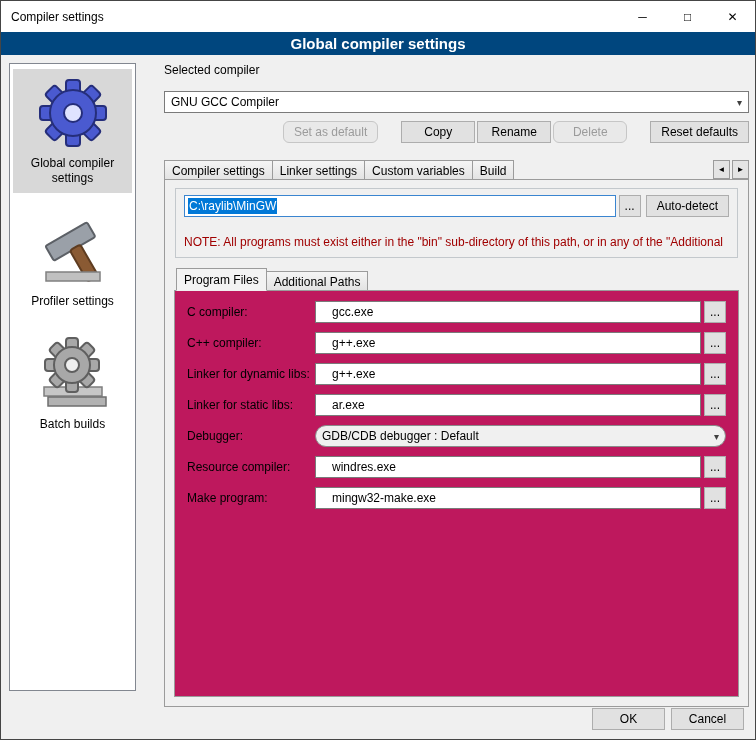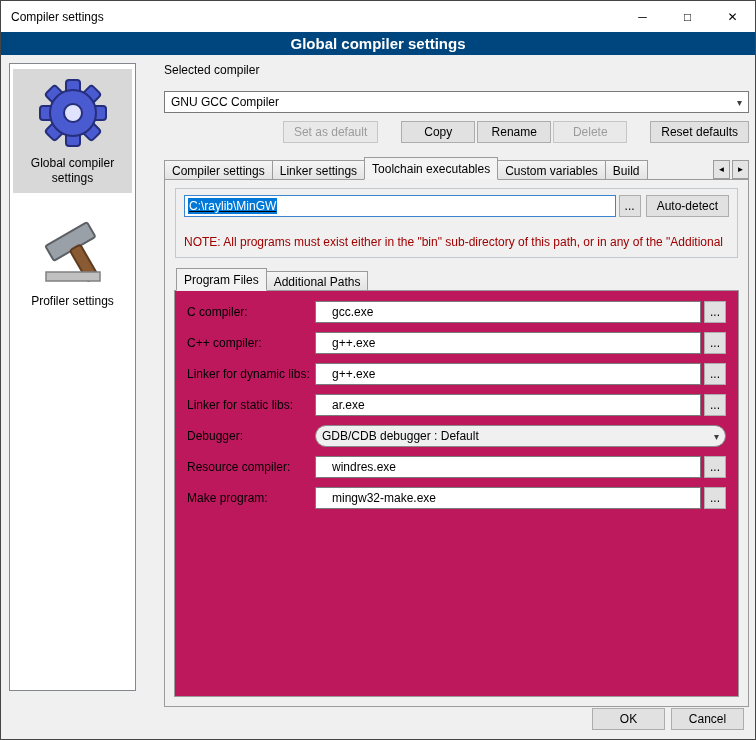--- a/index.html
+++ b/index.html
@@ -39,21 +39,21 @@
            align-items:center; padding:0 6px; cursor:default; }
   .combo .combo-arrow { margin-left:auto; font-size:10px; color:#404040; padding-left:6px; }
   .combo.main-combo { margin:14px 8px 0 10px; }
   .combo.gray { background:#f0f0f0; border-color:#8a8a8a; }
 
   .btn { height:22px; min-width:74px; padding:0 10px; background:#e1e1e1;
          border:1px solid #adadad; font-family:"Liberation Sans", sans-serif;
          font-size:12px; cursor:default; }
   .btn.disabled { color:#9b9b9b; background:#e9e9e9; border-color:#c6c6c6; }
   .btn-row { display:flex; justify-content:flex-end; margin:8px 8px 0 0; gap:2px; }
-  .mr-gap { margin-right:21px; }
+  .mr-gap { margin-right:21px;border-radius:6px; }
 
   
   .tabstrip { display:flex; align-items:flex-end; height:23px;
               margin:14px 8px -1px 10px; position:relative; z-index:5;
               white-space:nowrap; overflow:hidden; }
   .tabstrip.inner { margin:10px 0 -1px 2px; z-index:3; }
   .tab { height:20px; line-height:18px; padding:1px 7px 0; border:1px solid #9b9b9b;
          background:linear-gradient(#f5f5f5,#e3e3e3); margin-right:-1px; cursor:default; }
   .tab.active { height:23px; line-height:21px; background:#f3f3f3;
                 border-bottom:1px solid #f0f0f0; position:relative; z-index:6; }
@@ -66,21 +66,21 @@
   .panel { margin:0 8px 0 10px; border:1px solid #9b9b9b; background:#f0f0f0;
            height:528px; padding:6px 9px 9px; display:flex; flex-direction:column;
            position:relative; z-index:1; }
 
   .groupbox { border:1px solid #c3c8cc; margin:2px 1px 0; padding:6px 8px 8px;
               background:#f0f0f0; }
   .groupbox legend { padding:0 3px; font-size:12px; }
   .dir-row { display:flex; align-items:center; height:22px; }
   .dir-input { flex:1; height:22px; border:1px solid #3a85d0; background:#fff;
                display:flex; align-items:center; padding:0 3px; overflow:hidden;
-               cursor:text;text-decoration:underline; }
+               cursor:text; }
   .dir-input .sel { background:var(--selection-bg,#0078d7); color:#fff; padding:1px 1px; }
   .browse-btn { min-width:22px; width:22px; padding:0; margin-left:3px; flex:none; }
   .autodetect-btn { margin-left:5px; flex:none; min-width:78px; }
   .note { color:var(--note-red,#a00000); margin-top:18px; white-space:nowrap; overflow:hidden; }
 
   .inner-panel { flex:1; border:1px solid #9b9b9b; background:#be185d;
                  padding:10px 12px; overflow:hidden; }
   .field-row { display:flex; align-items:center; margin-bottom:9px; height:22px; }
   .field-label { width:128px; flex:none; }
   .text-input { flex:1; height:22px; border:1px solid #7a7a7a; background:#fff;
@@ -133,20 +133,37 @@
         <svg class="side-icon" viewBox="0 0 78 78">
           <g transform="rotate(-30 39 32)">
             <rect x="14" y="20" width="48" height="17" rx="2" fill="#9aa0a8" stroke="#5c6066" stroke-width="2"></rect>
             <rect x="33" y="36" width="12" height="36" rx="3" fill="#8a5a33" stroke="#5e3c20" stroke-width="2"></rect>
           </g>
           <rect x="12" y="60" width="54" height="9" fill="#c0c0c0" stroke="#808080" stroke-width="1.5"></rect>
         </svg>
         <div class="side-label">Profiler settings</div>
       </div>
 
+      <div class="side-item">
+        <svg class="side-icon" viewBox="0 0 78 78">
+          <rect x="10" y="52" width="58" height="9" fill="#c6c6c6" stroke="#7e7e7e" stroke-width="1.5"></rect>
+          <rect x="14" y="62" width="58" height="9" fill="#b2b2b2" stroke="#6e6e6e" stroke-width="1.5"></rect>
+          <g transform="translate(38,30)">
+            <g fill="#a8a8a8" stroke="#5f5f5f" stroke-width="2">
+              <rect x="-6" y="-27" width="12" height="54" rx="3"></rect>
+              <rect x="-6" y="-27" width="12" height="54" rx="3" transform="rotate(45)"></rect>
+              <rect x="-6" y="-27" width="12" height="54" rx="3" transform="rotate(90)"></rect>
+              <rect x="-6" y="-27" width="12" height="54" rx="3" transform="rotate(135)"></rect>
+              <circle r="18"></circle>
+              <circle r="7" fill="#eeeeee"></circle>
+            </g>
+          </g>
+        </svg>
+        <div class="side-label">Batch builds</div>
+      </div>
     </div>
 
     <div class="main">
 
       <div class="field-caption">Selected compiler</div>
 
       <div class="combo main-combo">
         <span>GNU GCC Compiler</span>
         <span class="combo-arrow">▾</span>
       </div>
@@ -155,21 +172,20 @@
         <button class="btn disabled mr-gap">Set as default</button>
         <button class="btn">Copy</button>
         <button class="btn">Rename</button>
         <button class="btn disabled mr-gap">Delete</button>
         <button class="btn">Reset defaults</button>
       </div>
 
       <div class="tabstrip">
         <div class="tab">Compiler settings</div>
         <div class="tab">Linker settings</div>
-        <div class="tab active">Toolchain executables</div>
         <div class="tab">Custom variables</div>
         <div class="tab">Build</div>
         <div class="tab-arrows">
           <button class="spin-btn">◄</button>
           <button class="spin-btn">►</button>
         </div>
       </div>
 
       <div class="panel">
 

